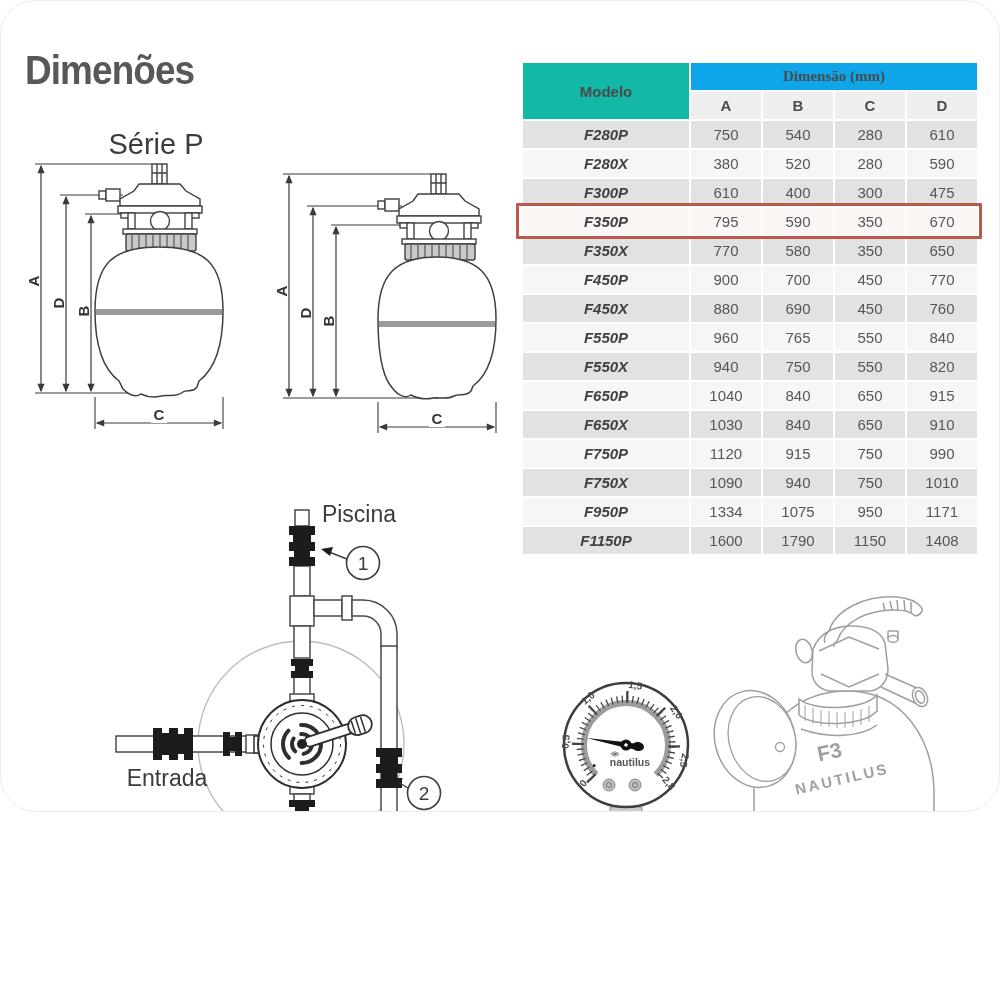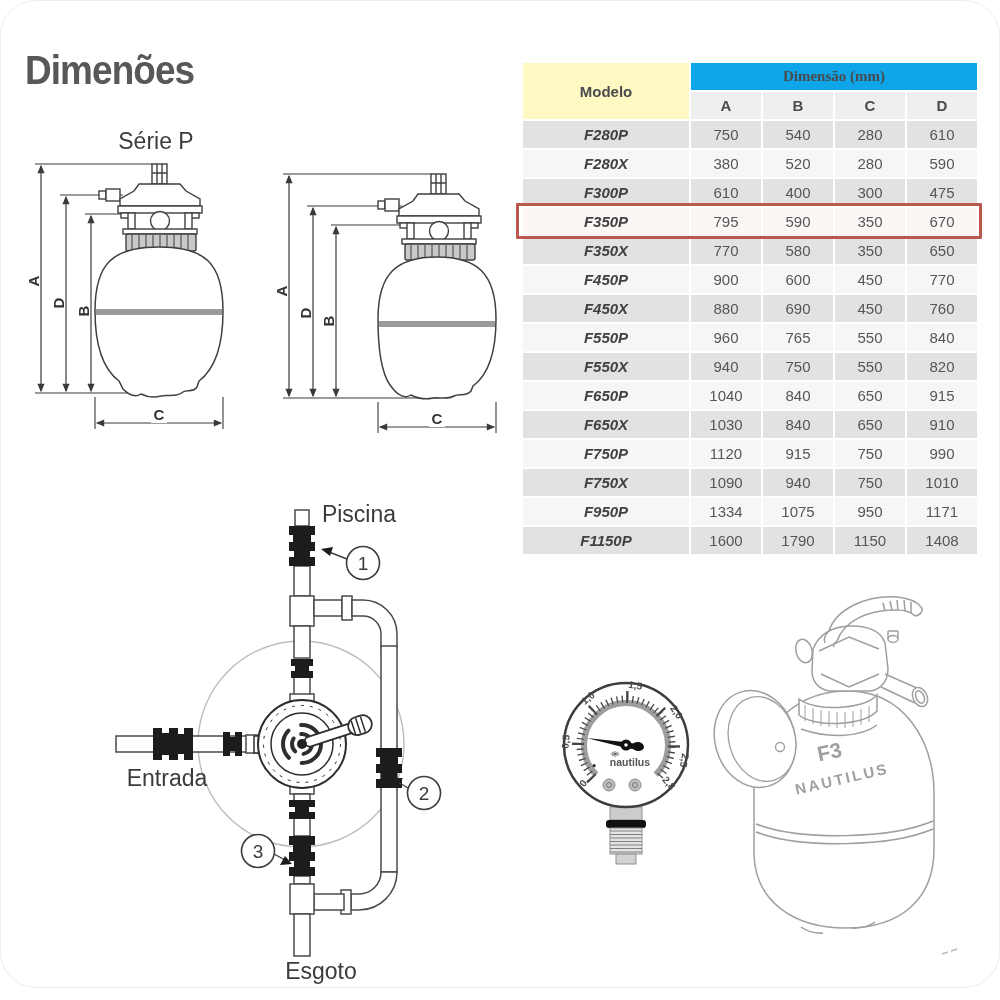--- a/index.html
+++ b/index.html
@@ -1,30 +1,30 @@
 <!DOCTYPE html>
 <html><head>
 <meta charset="utf-8">
 <style>
   html,body{margin:0;padding:0;}
   body{font-family:"Liberation Sans",sans-serif;background:#fff;}
-  #canvas{position:relative;width:1000px;height:988px;background:#fff;overflow:hidden;
+  #canvas{position:relative;width:1000px;height:812px;background:#fff;overflow:hidden;
           border:1px solid #ececec;border-radius:36px;box-sizing:border-box;}
   .abs{position:absolute;}
   #title{left:24px;top:46px;font-size:41px;font-weight:bold;color:#57585a;
          letter-spacing:-1px;transform:scaleX(.9);transform-origin:left top;}
-  .serie-label{top:127px;width:160px;text-align:center;font-size:23px;color:#3d3d3d;}
+  .serie-label{top:127px;width:160px;text-align:center;font-size:29px;color:#3d3d3d;}
   #serie-p-label{left:75px;}
   #serie-x-label{left:350px;}
 
   
   .dims{position:absolute;left:520px;top:60px;border-collapse:separate;border-spacing:2px;table-layout:fixed;}
   .dims th,.dims td{text-align:center;font-size:15px;padding:0;height:27px;vertical-align:middle;}
   .dims th{font-weight:bold;color:#4a4b4d;}
-  .dims .modelo{background:#fef9c3;}
+  .dims .modelo{background:#14b8a6;}
   .dims .dimband{background:#0ea5e9;font-family:Liberation Serif, serif;}
   .dims .colh{background:#efefef;}
   .dims td{color:#55565a;}
   .dims td.m{font-weight:bold;color:#414145;font-style:italic;}
   .dims tr.dark td{background:#e2e2e2;}
   .dims tr.light td{background:#f6f6f6;margin-top:6px;}
   .dims tr.hl td{background:#fcf6f5;}
   #hl-box{left:515px;top:202px;width:466px;height:36px;border:3px solid #bb584f;
           box-sizing:border-box;border-radius:1px;pointer-events:none;}
 
@@ -218,21 +218,21 @@
         <tr class="dark">
           <td class="m">F350X</td>
           <td>770</td>
           <td>580</td>
           <td>350</td>
           <td>650</td>
         </tr>
         <tr class="light">
           <td class="m">F450P</td>
           <td>900</td>
-          <td>600</td>
+          <td>700</td>
           <td>450</td>
           <td>770</td>
         </tr>
         <tr class="dark">
           <td class="m">F450X</td>
           <td>880</td>
           <td>690</td>
           <td>450</td>
           <td>760</td>
         </tr>

